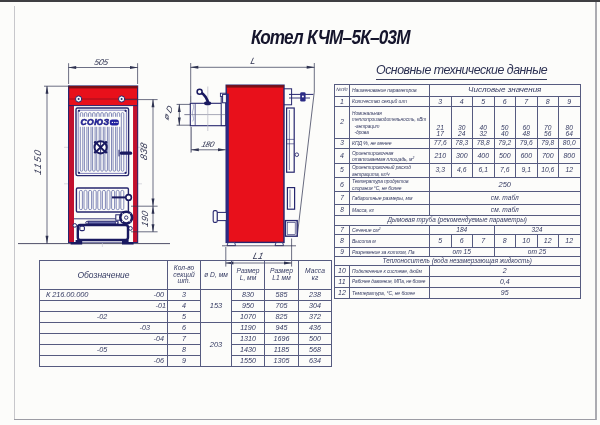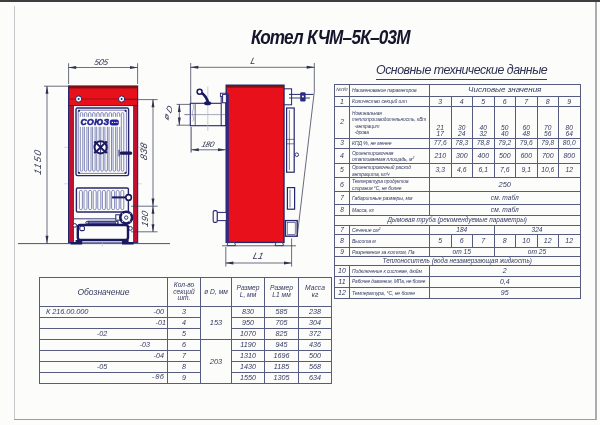--- a/index.html
+++ b/index.html
@@ -414,21 +414,21 @@
           <td colspan="7">0,4</td>
         </tr>
 <tr style="height:11px;font-size:7px;">
           <td>12</td>
           <td class="nm" style="font-size:6.2px;white-space:nowrap;"><span class="cx">Температура, °С, не более</span></td>
           <td colspan="7">95</td>
         </tr>
 </tbody>
     </table>
 
-<table class="tbl abs" style="left:39px;top:277px;width:292px;border:1.3px solid #464b72;">
+<table class="tbl abs" style="left:39px;top:260px;width:292px;border:1.3px solid #464b72;">
 <colgroup>
         <col style="width:128px">
         <col style="width:33px">
         <col style="width:31px">
         <col style="width:33px">
         <col style="width:34px">
         <col style="width:33px">
       </colgroup>
 <tbody>
         <tr style="height:29px;font-size:6.7px;line-height:1.06;">
@@ -477,21 +477,21 @@
           <td>500</td>
         </tr>
 <tr style="height:11px;font-size:7.2px;">
           <td style="padding-right:3px;">-05</td>
           <td>8</td>
           <td>1430</td>
           <td>1185</td>
           <td>568</td>
         </tr>
 <tr style="height:11px;font-size:7.2px;">
-          <td style="text-align:right;padding-right:3px;font-family:Liberation Mono, monospace;">-06</td>
+          <td style="text-align:right;padding-right:3px;">-06</td>
           <td>9</td>
           <td>1550</td>
           <td>1305</td>
           <td>634</td>
         </tr>
 </tbody>
     </table>
 
 </div>
 

